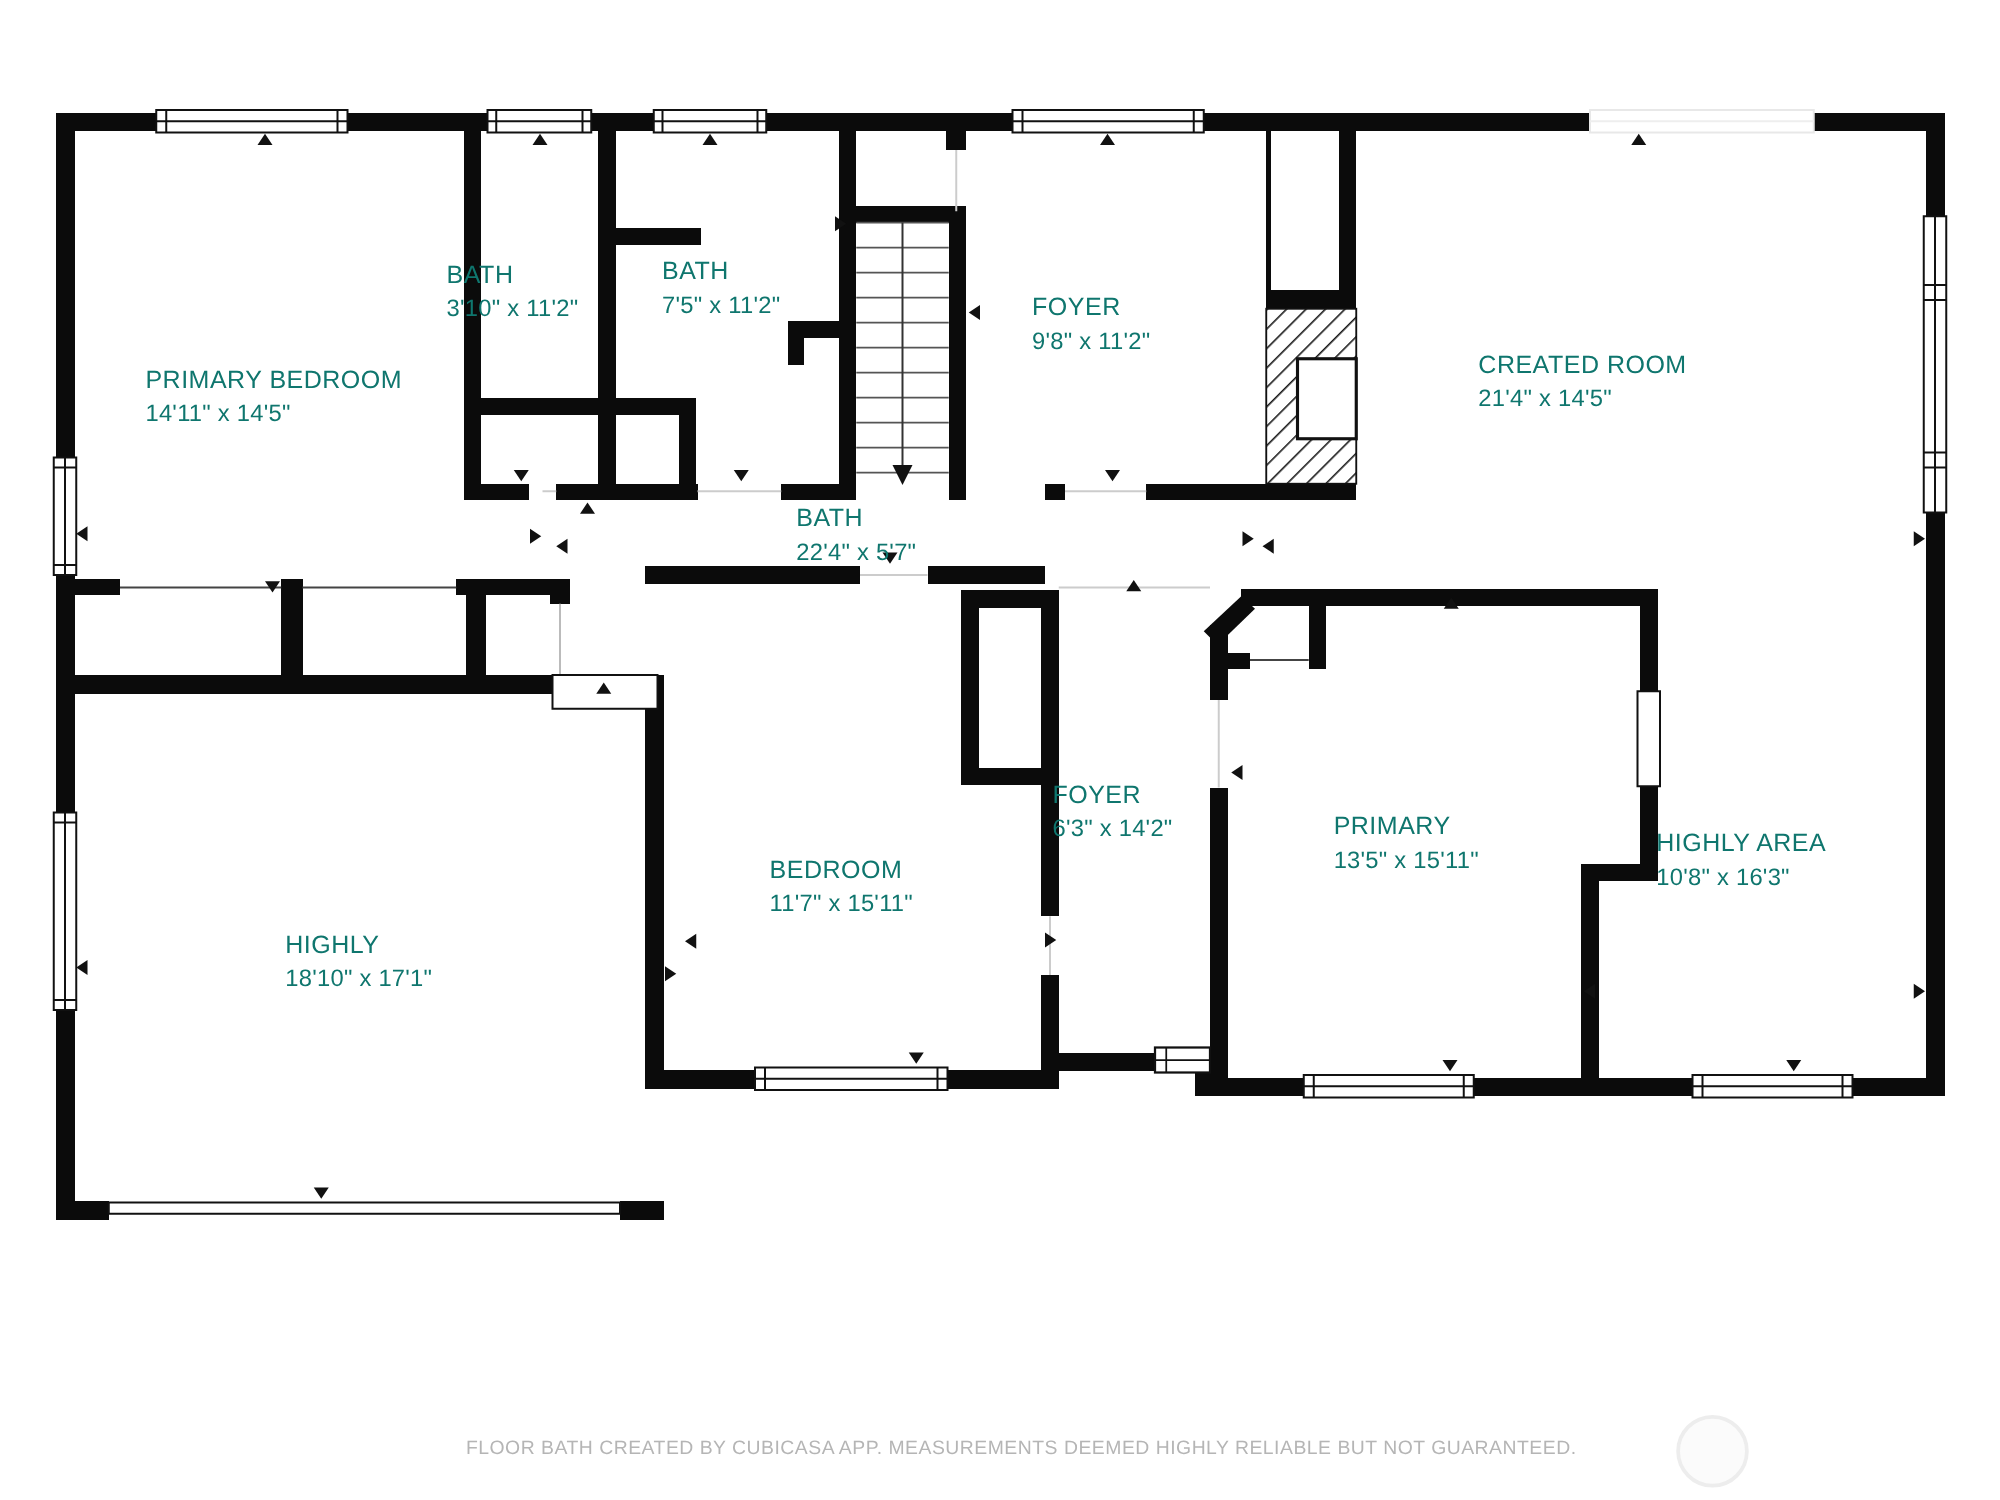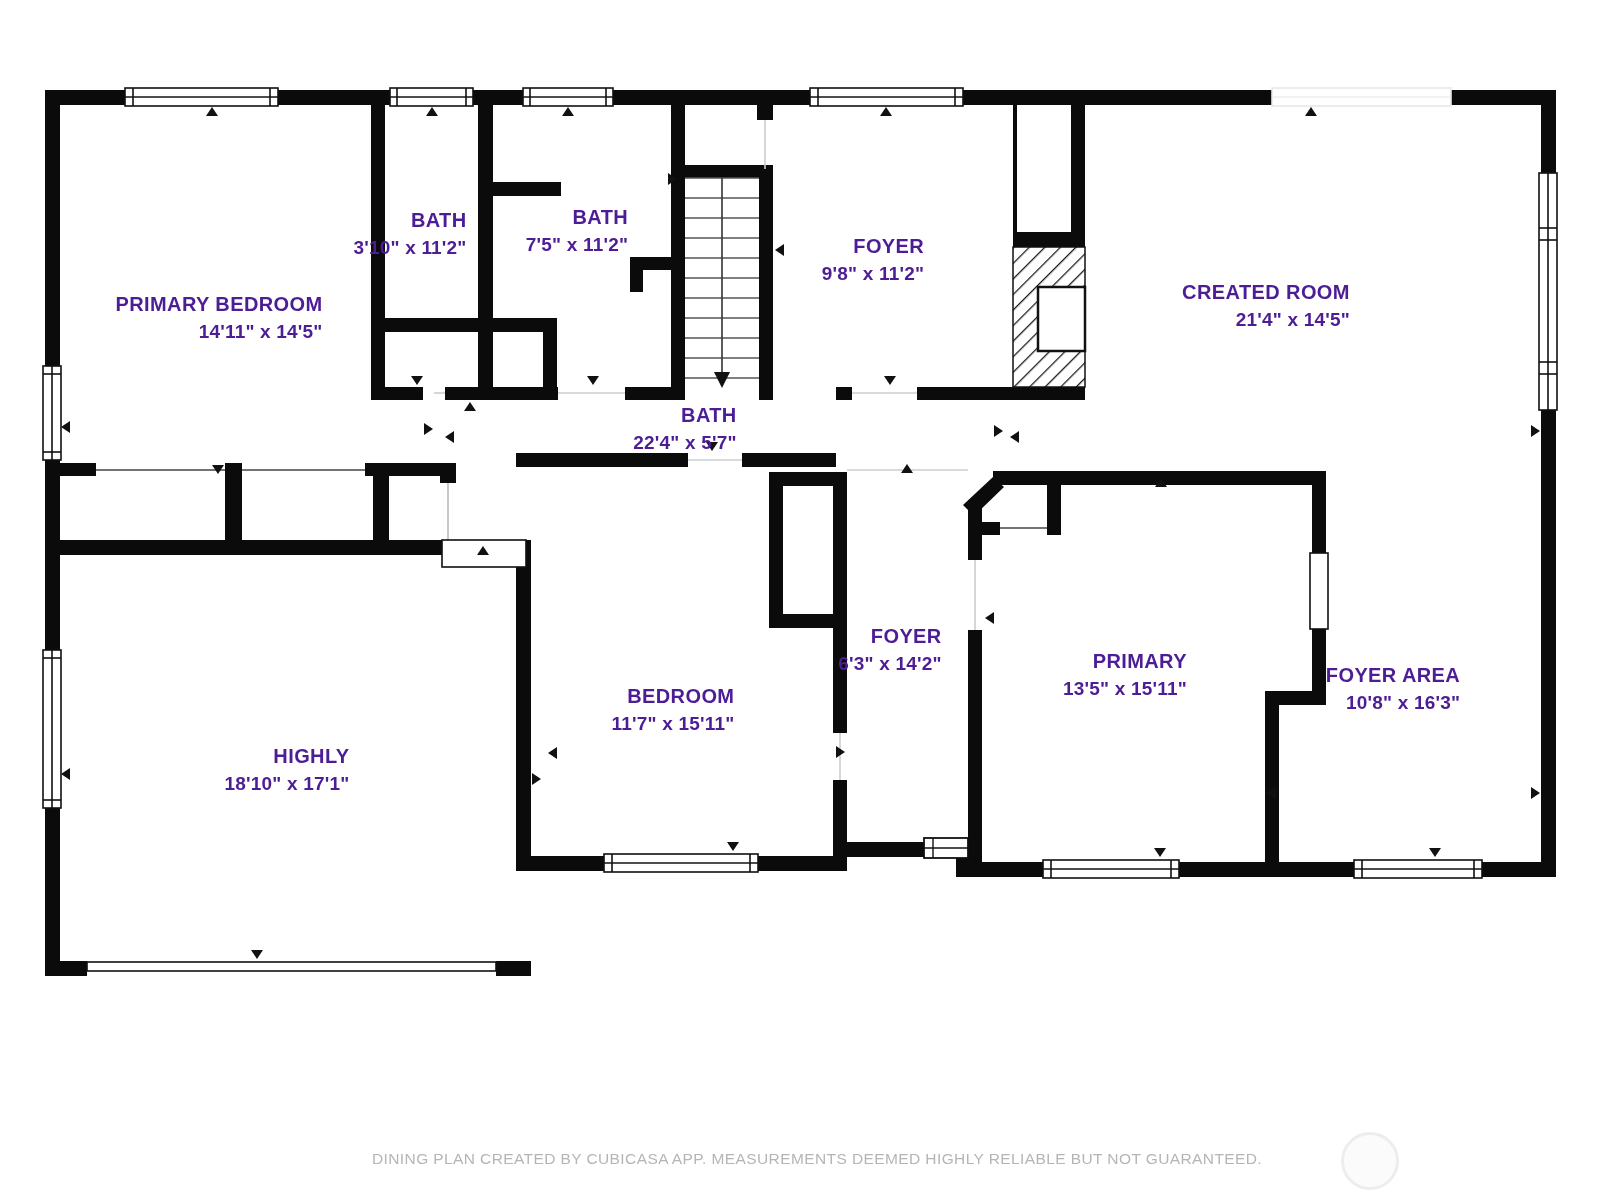--- a/index.html
+++ b/index.html
@@ -1,20 +1,20 @@
 <!DOCTYPE html>
 <html><head>
 <meta charset="utf-8">
 <style>
   html,body{margin:0;padding:0;background:#ffffff;}
   #page{position:relative;width:1600px;height:1200px;background:#ffffff;overflow:hidden;
         font-family:"Liberation Sans","DejaVu Sans",sans-serif;}
   #plan-svg{position:absolute;left:0;top:0;}
-  .room-label{position:absolute;transform:translate(-50%,-50%);text-align:right;
-              color:#4c1d95;white-space:nowrap;line-height:27px;font-weight:bold;}
+  .room-label{position:absolute;transform:translate(-50%,-50%);text-align:left;
+              color:#0f766e;white-space:nowrap;line-height:27px;}
   .room-name{font-size:20px;letter-spacing:.4px;}
   .room-dims{font-size:19px;letter-spacing:.2px;}
   #footer-disclaimer{position:absolute;left:817px;top:1150px;transform:translateX(-50%);
               font-size:15.5px;color:#b5b5b5;letter-spacing:.4px;white-space:nowrap;}
   #watermark{position:absolute;left:1341px;top:1132px;width:52px;height:52px;border-radius:50%;
              border:3px solid #ededed;background:#fbfbfb;}
 </style>
 </head>
 <body>
 
@@ -295,19 +295,19 @@
   </div>
   <div class="room-label" style="left:890px;top:650px">
     <div class="room-name">FOYER</div>
     <div class="room-dims">6'3" x 14'2"</div>
   </div>
   <div class="room-label" style="left:1125px;top:675px">
     <div class="room-name">PRIMARY</div>
     <div class="room-dims">13'5" x 15'11"</div>
   </div>
   <div class="room-label" style="left:1393px;top:689px">
-    <div class="room-name">FOYER AREA</div>
+    <div class="room-name">HIGHLY AREA</div>
     <div class="room-dims">10'8" x 16'3"</div>
   </div>
 
-  <div id="footer-disclaimer">DINING PLAN CREATED BY CUBICASA APP. MEASUREMENTS DEEMED HIGHLY RELIABLE BUT NOT GUARANTEED.</div>
+  <div id="footer-disclaimer">FLOOR BATH CREATED BY CUBICASA APP. MEASUREMENTS DEEMED HIGHLY RELIABLE BUT NOT GUARANTEED.</div>
   <div id="watermark"></div>
 </div>
 
 </body></html>

